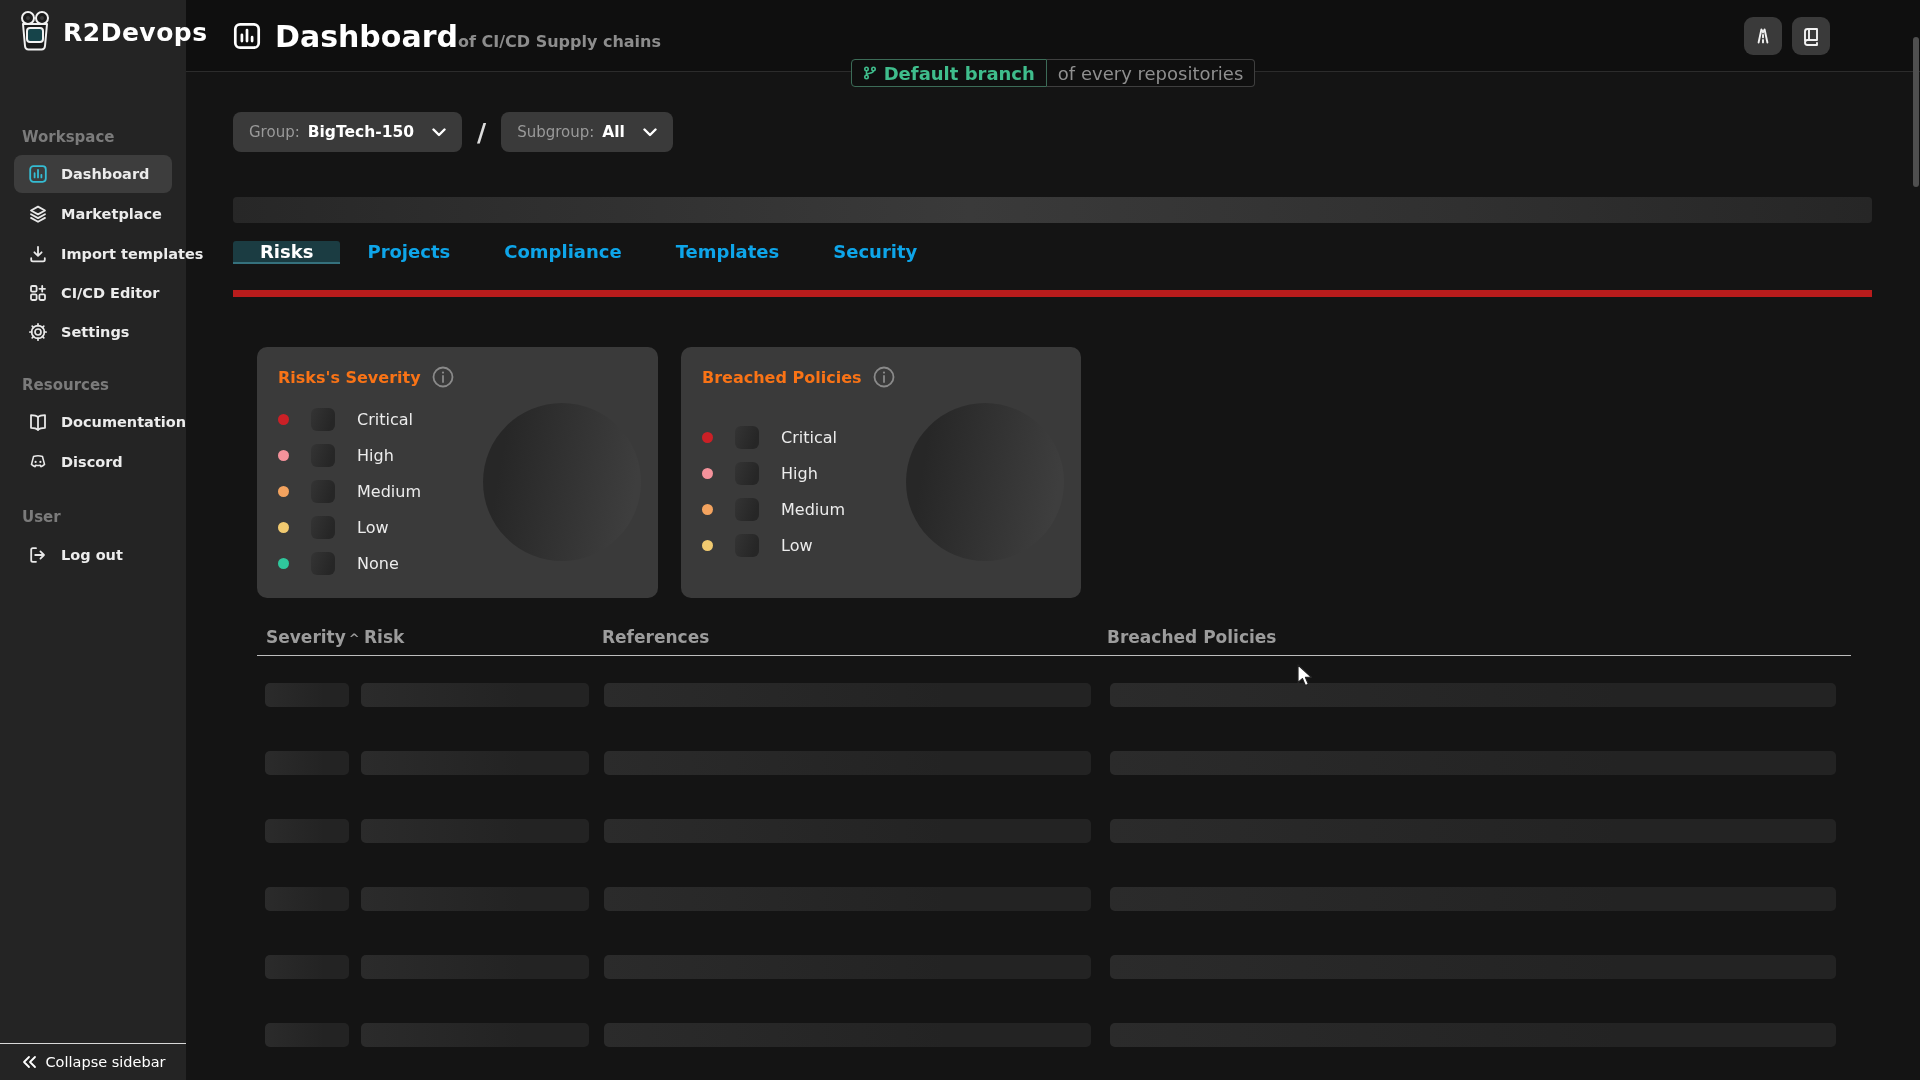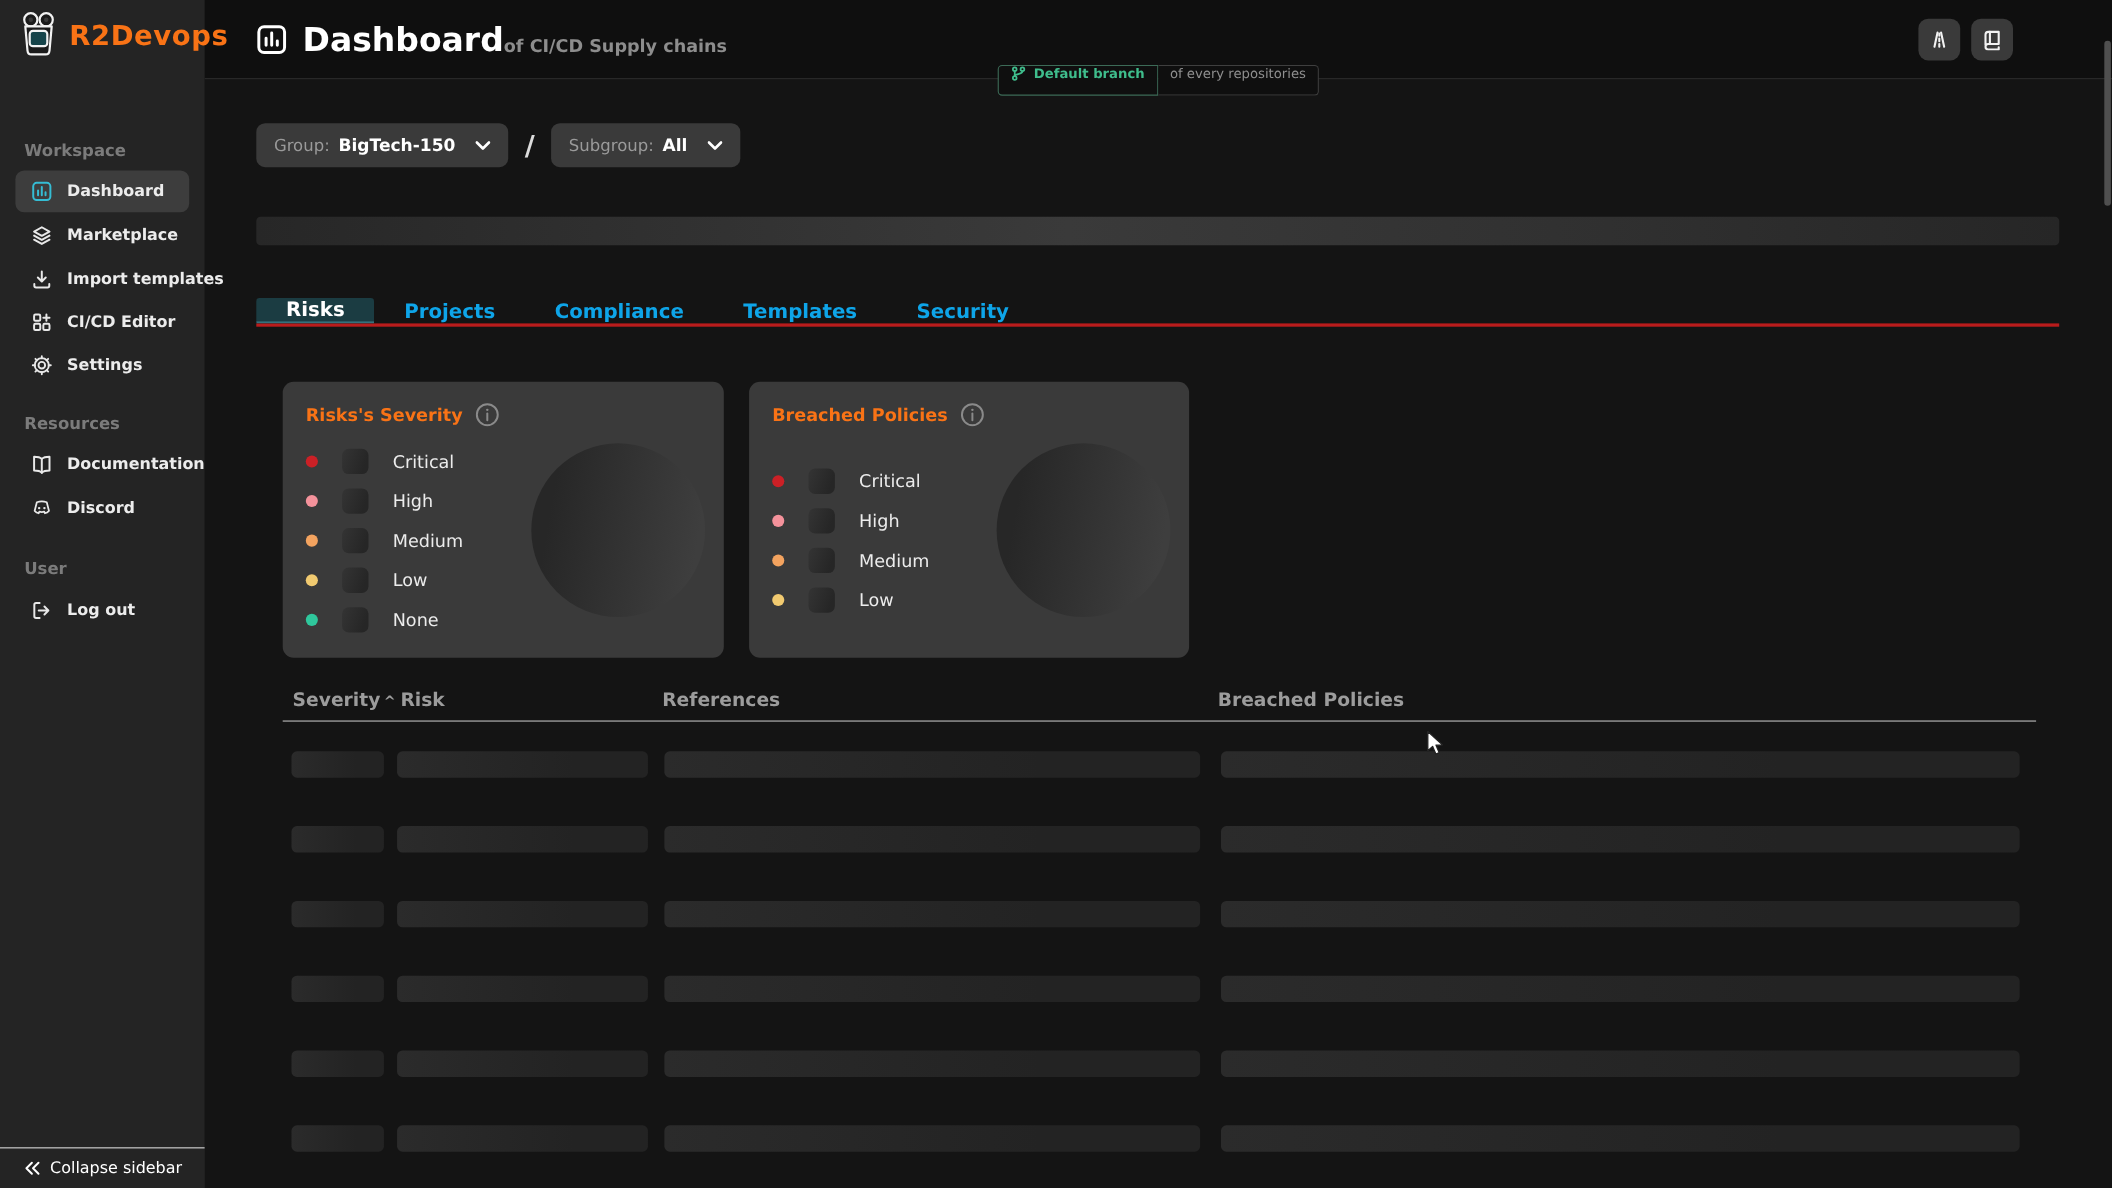--- a/index.html
+++ b/index.html
@@ -15,21 +15,21 @@
 
   
   .sidebar {
     position:absolute; left:0; top:0; width:186px; height:1080px;
     background:#242424; z-index:5;
   }
   .logo {
     position:absolute; left:16px; top:10px;
     display:flex; align-items:center; gap:9px; cursor:pointer;
   }
-  .logo-text { font-size:25px; font-weight:bold; color:#f97316; letter-spacing:.5px; }
+  .logo-text { font-size:25px; font-weight:bold; color:#ffffff; letter-spacing:.5px; }
   .side-section {
     position:absolute; left:22px; font-size:15px; font-weight:bold; color:#7b7b7b;
   }
   .side-item {
     position:absolute; left:14px; width:158px; height:38px;
     display:flex; align-items:center; gap:13px; padding-left:14px;
     border-radius:8px; color:#ececec; cursor:pointer; white-space:nowrap;
   }
   .side-item.active { background:#3d3d3d; }
   .side-item.active .sicon { color:#35bdd4; }
@@ -65,22 +65,22 @@
     position:absolute; right:1px; top:37px; width:6px; height:150px;
     background:#4f4f4f; border-radius:3px; cursor:pointer; z-index:20;
   }
 
   
   .badge-row {
     position:absolute; left:186px; right:0; top:59px; height:28px;
     display:flex; justify-content:center; z-index:6;
   }
   .badge {
-    display:flex; align-items:flex-start; gap:7px; height:28px;
-    padding:0 11px; background:#0f0f0f; font-size:12px; font-weight:bold;
+    display:flex; align-items:center; gap:7px; height:28px;
+    padding:0 11px; background:#0f0f0f; font-size:18px; font-weight:bold;
     cursor:pointer;
   }
   .badge.branch {
     color:#3fbd8c; border:1px solid #3c6b57; border-radius:4px 0 0 4px;
   }
   .badge.scope {
     color:#8f8f8f; border:1px solid #3f3f3f; border-left:none; border-radius:0 4px 4px 0;
     font-weight:normal;
   }
 
@@ -105,21 +105,21 @@
     background:linear-gradient(90deg,#272727 0%,#3a3a3a 45%,#303030 75%,#262626 100%);
   }
   .skel-cell {
     position:absolute; height:24px; border-radius:5px;
     background:linear-gradient(90deg,#2b2b2b 0%,#232323 70%);
   }
 
   
   .tabs {
     position:absolute; left:233px; top:241px; right:48px; height:56px;
-    display:flex; align-items:flex-end; border-bottom:3px solid #b91c1c;
+    display:flex; align-items:flex-start; border-bottom:7px solid #b91c1c;
   }
   .tab {
     display:flex; align-items:center; padding:0 27px;
     font-size:18px; font-weight:bold; color:#0ea5e9; cursor:pointer;
   }
   .tab.active {
     background:#1b3c42; color:#fff; border-bottom:2px solid #35717d;
     border-radius:3px 3px 0 0;
   }
 

